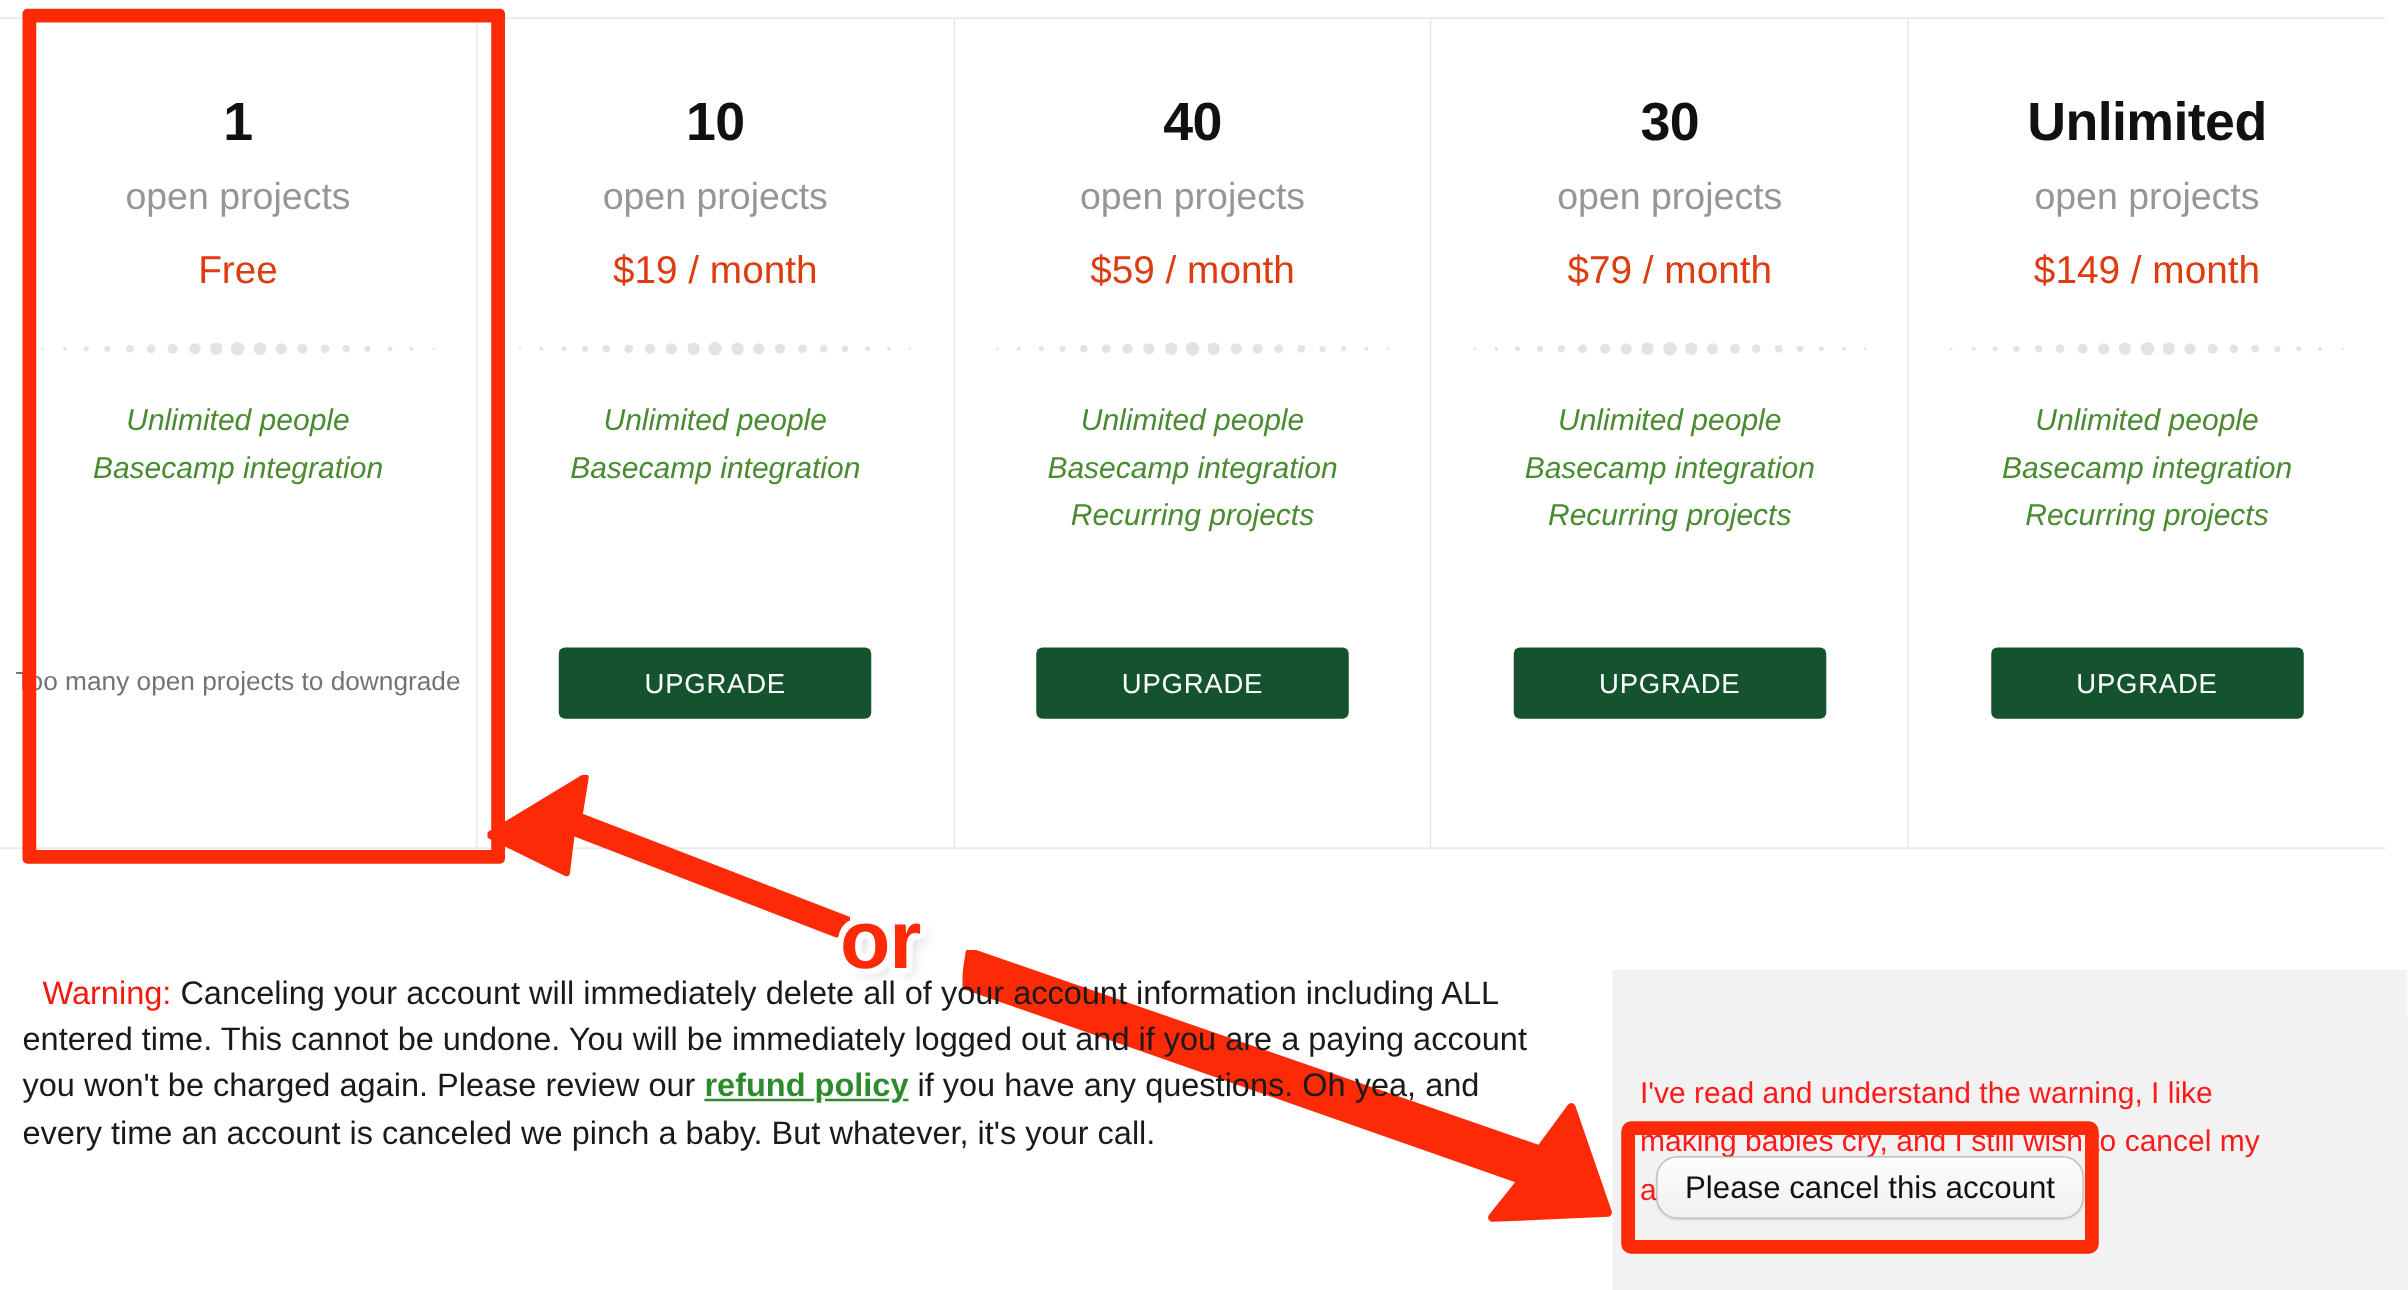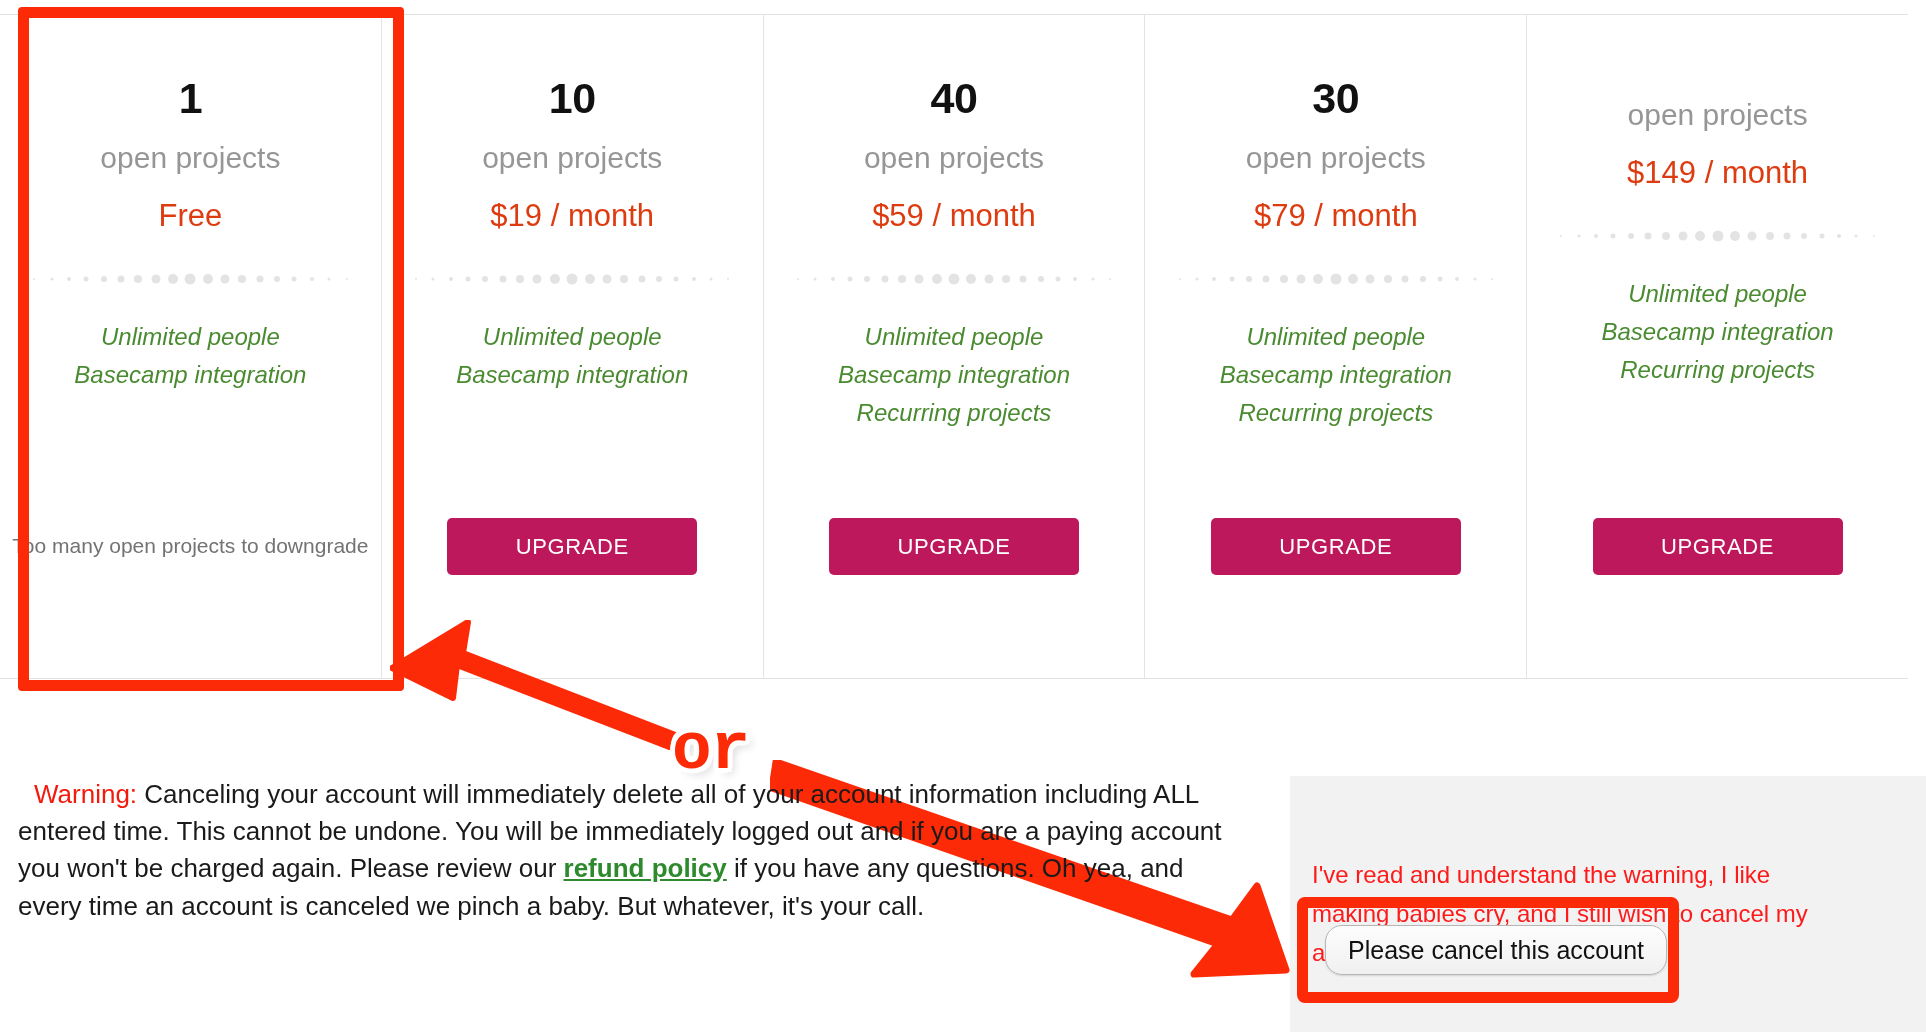--- a/index.html
+++ b/index.html
@@ -89,21 +89,21 @@
     right: 0;
     bottom: 0;
     height: 175px;
     display: flex;
     align-items: flex-start;
     justify-content: center;
     padding-top: 15px;
     box-sizing: border-box;
   }
   .upgrade-btn {
-    background: #be185d;
+    background: #14532d;
     color: #ffffff;
     font-size: 22px;
     letter-spacing: 0.6px;
     border: none;
     border-radius: 5px;
     padding: 0;
     width: 250px;
     height: 57px;
     cursor: pointer;
     font-family: "Liberation Sans", sans-serif;
@@ -146,21 +146,21 @@
   #arrow-to-free-plan { left: 390px; top: 620px; }
   #arrow-to-cancel-button { left: 770px; top: 760px; }
 
   #or-badge {
     position: absolute;
     left: 672px;
     top: 713px;
     font-size: 66px;
     font-weight: bold;
     color: #fc2a06;
-    font-family: Liberation Mono, monospace;
+    font-family: Liberation Sans, sans-serif;
     letter-spacing: -1px;
     text-shadow:
        3px 0 0 #fff, -3px 0 0 #fff, 0 3px 0 #fff, 0 -3px 0 #fff,
        3px 3px 0 #fff, -3px 3px 0 #fff, 3px -3px 0 #fff, -3px -3px 0 #fff,
        5px 0 0 #fff, -5px 0 0 #fff, 0 5px 0 #fff, 0 -5px 0 #fff,
        4px 4px 0 #fff, -4px 4px 0 #fff, 4px -4px 0 #fff, -4px -4px 0 #fff,
        6px 6px 9px rgba(0,0,0,0.15);
   }
 
   
@@ -367,20 +367,21 @@
       <div class="feature">Unlimited people</div>
       <div class="feature">Basecamp integration</div>
       <div class="feature">Recurring projects</div>
     </div>
     <div class="plan-footer">
       <button class="upgrade-btn">UPGRADE</button>
     </div>
   </div>
 
   <div class="plan-col">
+    <div class="plan-count">Unlimited</div>
     <div class="plan-unit">open projects</div>
     <div class="plan-price">$149 / month</div>
     <div class="plan-sep">
         <span class="dot" style="left: 0%; width: 2px; height: 2px;"></span>
         <span class="dot" style="left: 5.55556%; width: 3px; height: 3px;"></span>
         <span class="dot" style="left: 11.1111%; width: 4px; height: 4px;"></span>
         <span class="dot" style="left: 16.6667%; width: 5px; height: 5px;"></span>
         <span class="dot" style="left: 22.2222%; width: 6px; height: 6px;"></span>
         <span class="dot" style="left: 27.7778%; width: 7px; height: 7px;"></span>
         <span class="dot" style="left: 33.3333%; width: 8px; height: 8px;"></span>

